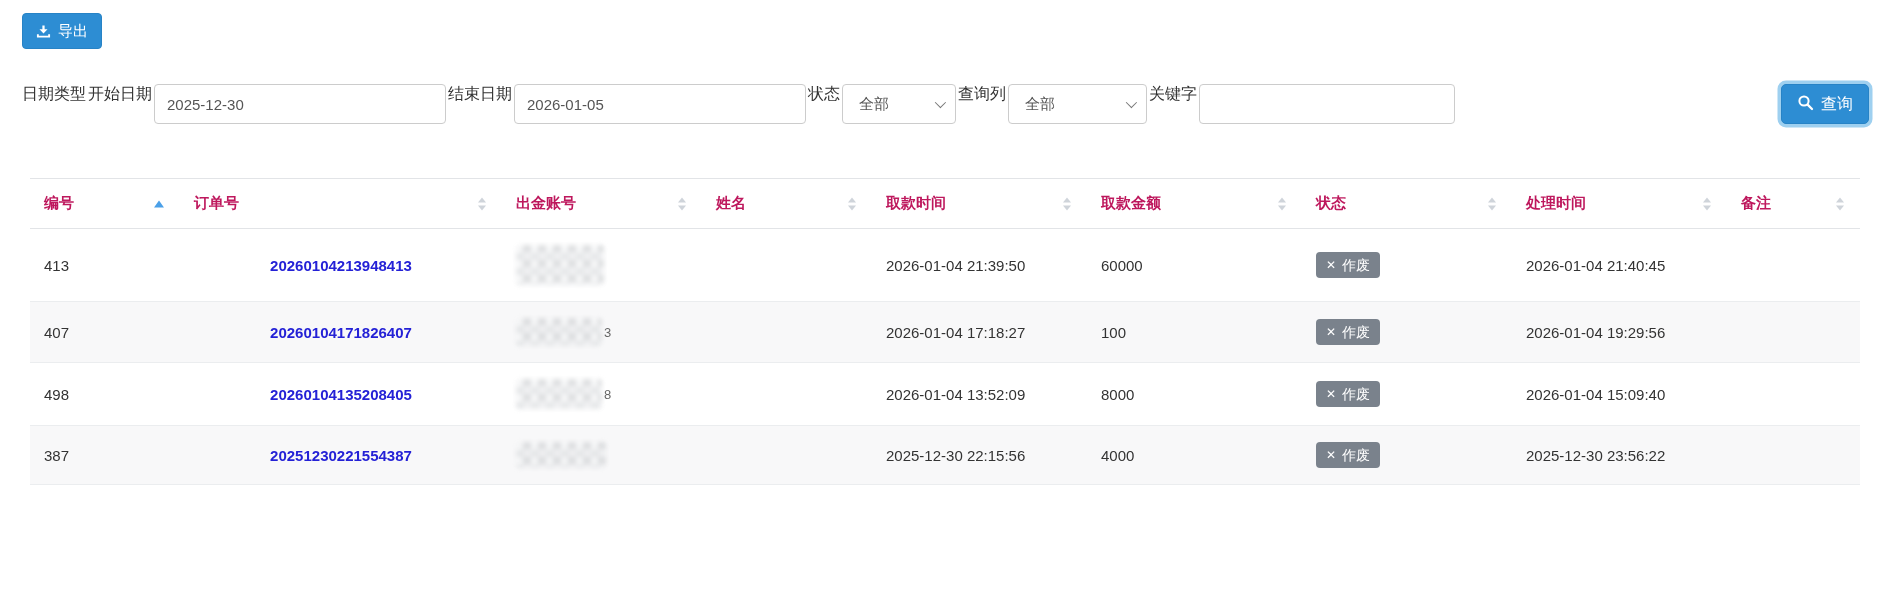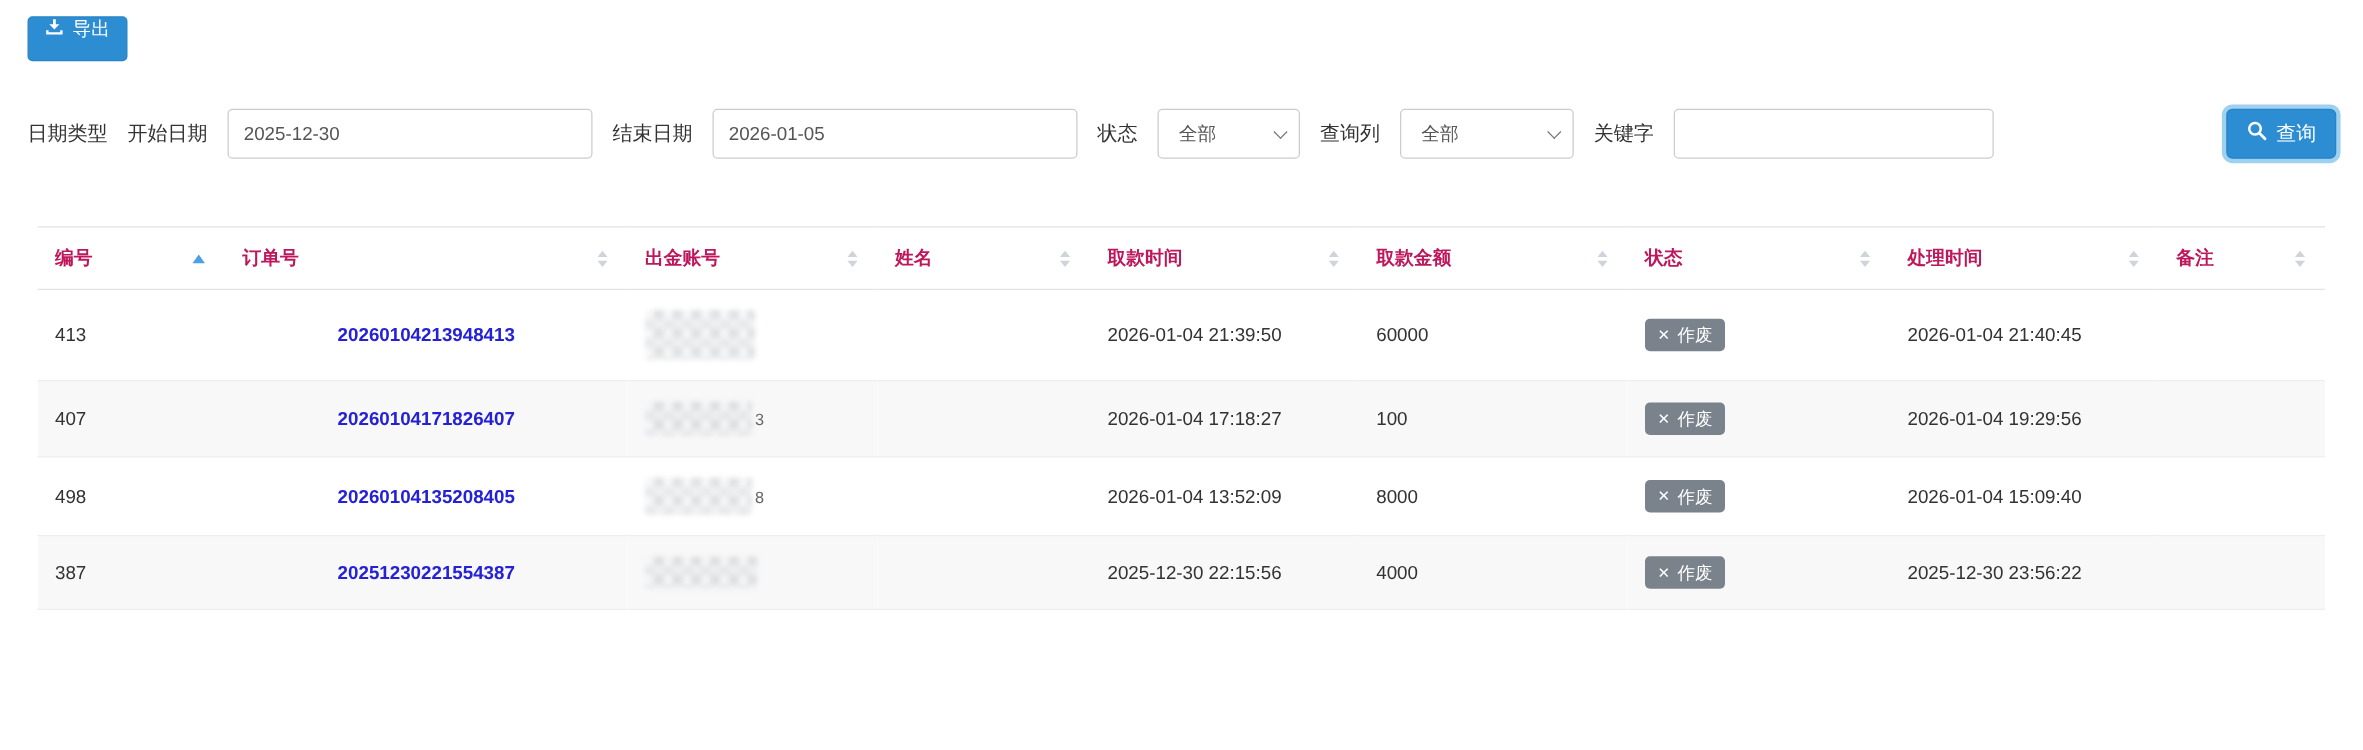--- a/index.html
+++ b/index.html
@@ -3,31 +3,31 @@
 <meta charset="utf-8">
 <style>
   * { box-sizing: border-box; margin: 0; padding: 0; }
   html, body { width: 1890px; height: 600px; overflow: hidden; background: #fff; }
   body { font-family: "Liberation Sans", "DejaVu Sans", sans-serif; color: #333; font-size: 15px; }
   .page { width: 1890px; height: 600px; padding-top: 13px; }
 
   
   .toolbar { padding-left: 22px; }
   .btn-export {
-    display: inline-flex; gap: 7px;
+    display: inline-flex; align-items: center; gap: 7px;
     height: 36px; padding: 0 13px;
     background: var(--primary-blue); border: 1px solid var(--primary-blue-border);
     border-radius: 4px; color: #fff; font-size: 15px; cursor: pointer;
     font-family: inherit;
   }
   .btn-export svg { display: block; }
 
   
   .filter-bar {
-    display: flex; align-items: center; gap: 16px;
+    display: flex; gap: 2px;
     margin-top: 35px; padding: 0 16px 0 22px; height: 40px;
   }
   .f-label { font-size: 16px; color: #333; white-space: nowrap; }
   .f-input, .f-select {
     height: 40px; border: 1px solid #ccc; border-radius: 4px;
     font-size: 15px; color: #555; background: #fff;
   }
   .f-input { padding: 0 12px; font-family: inherit; outline: none; }
   .f-input.w-date { width: 292px; }
   .f-input.w-keyword { width: 256px; }

